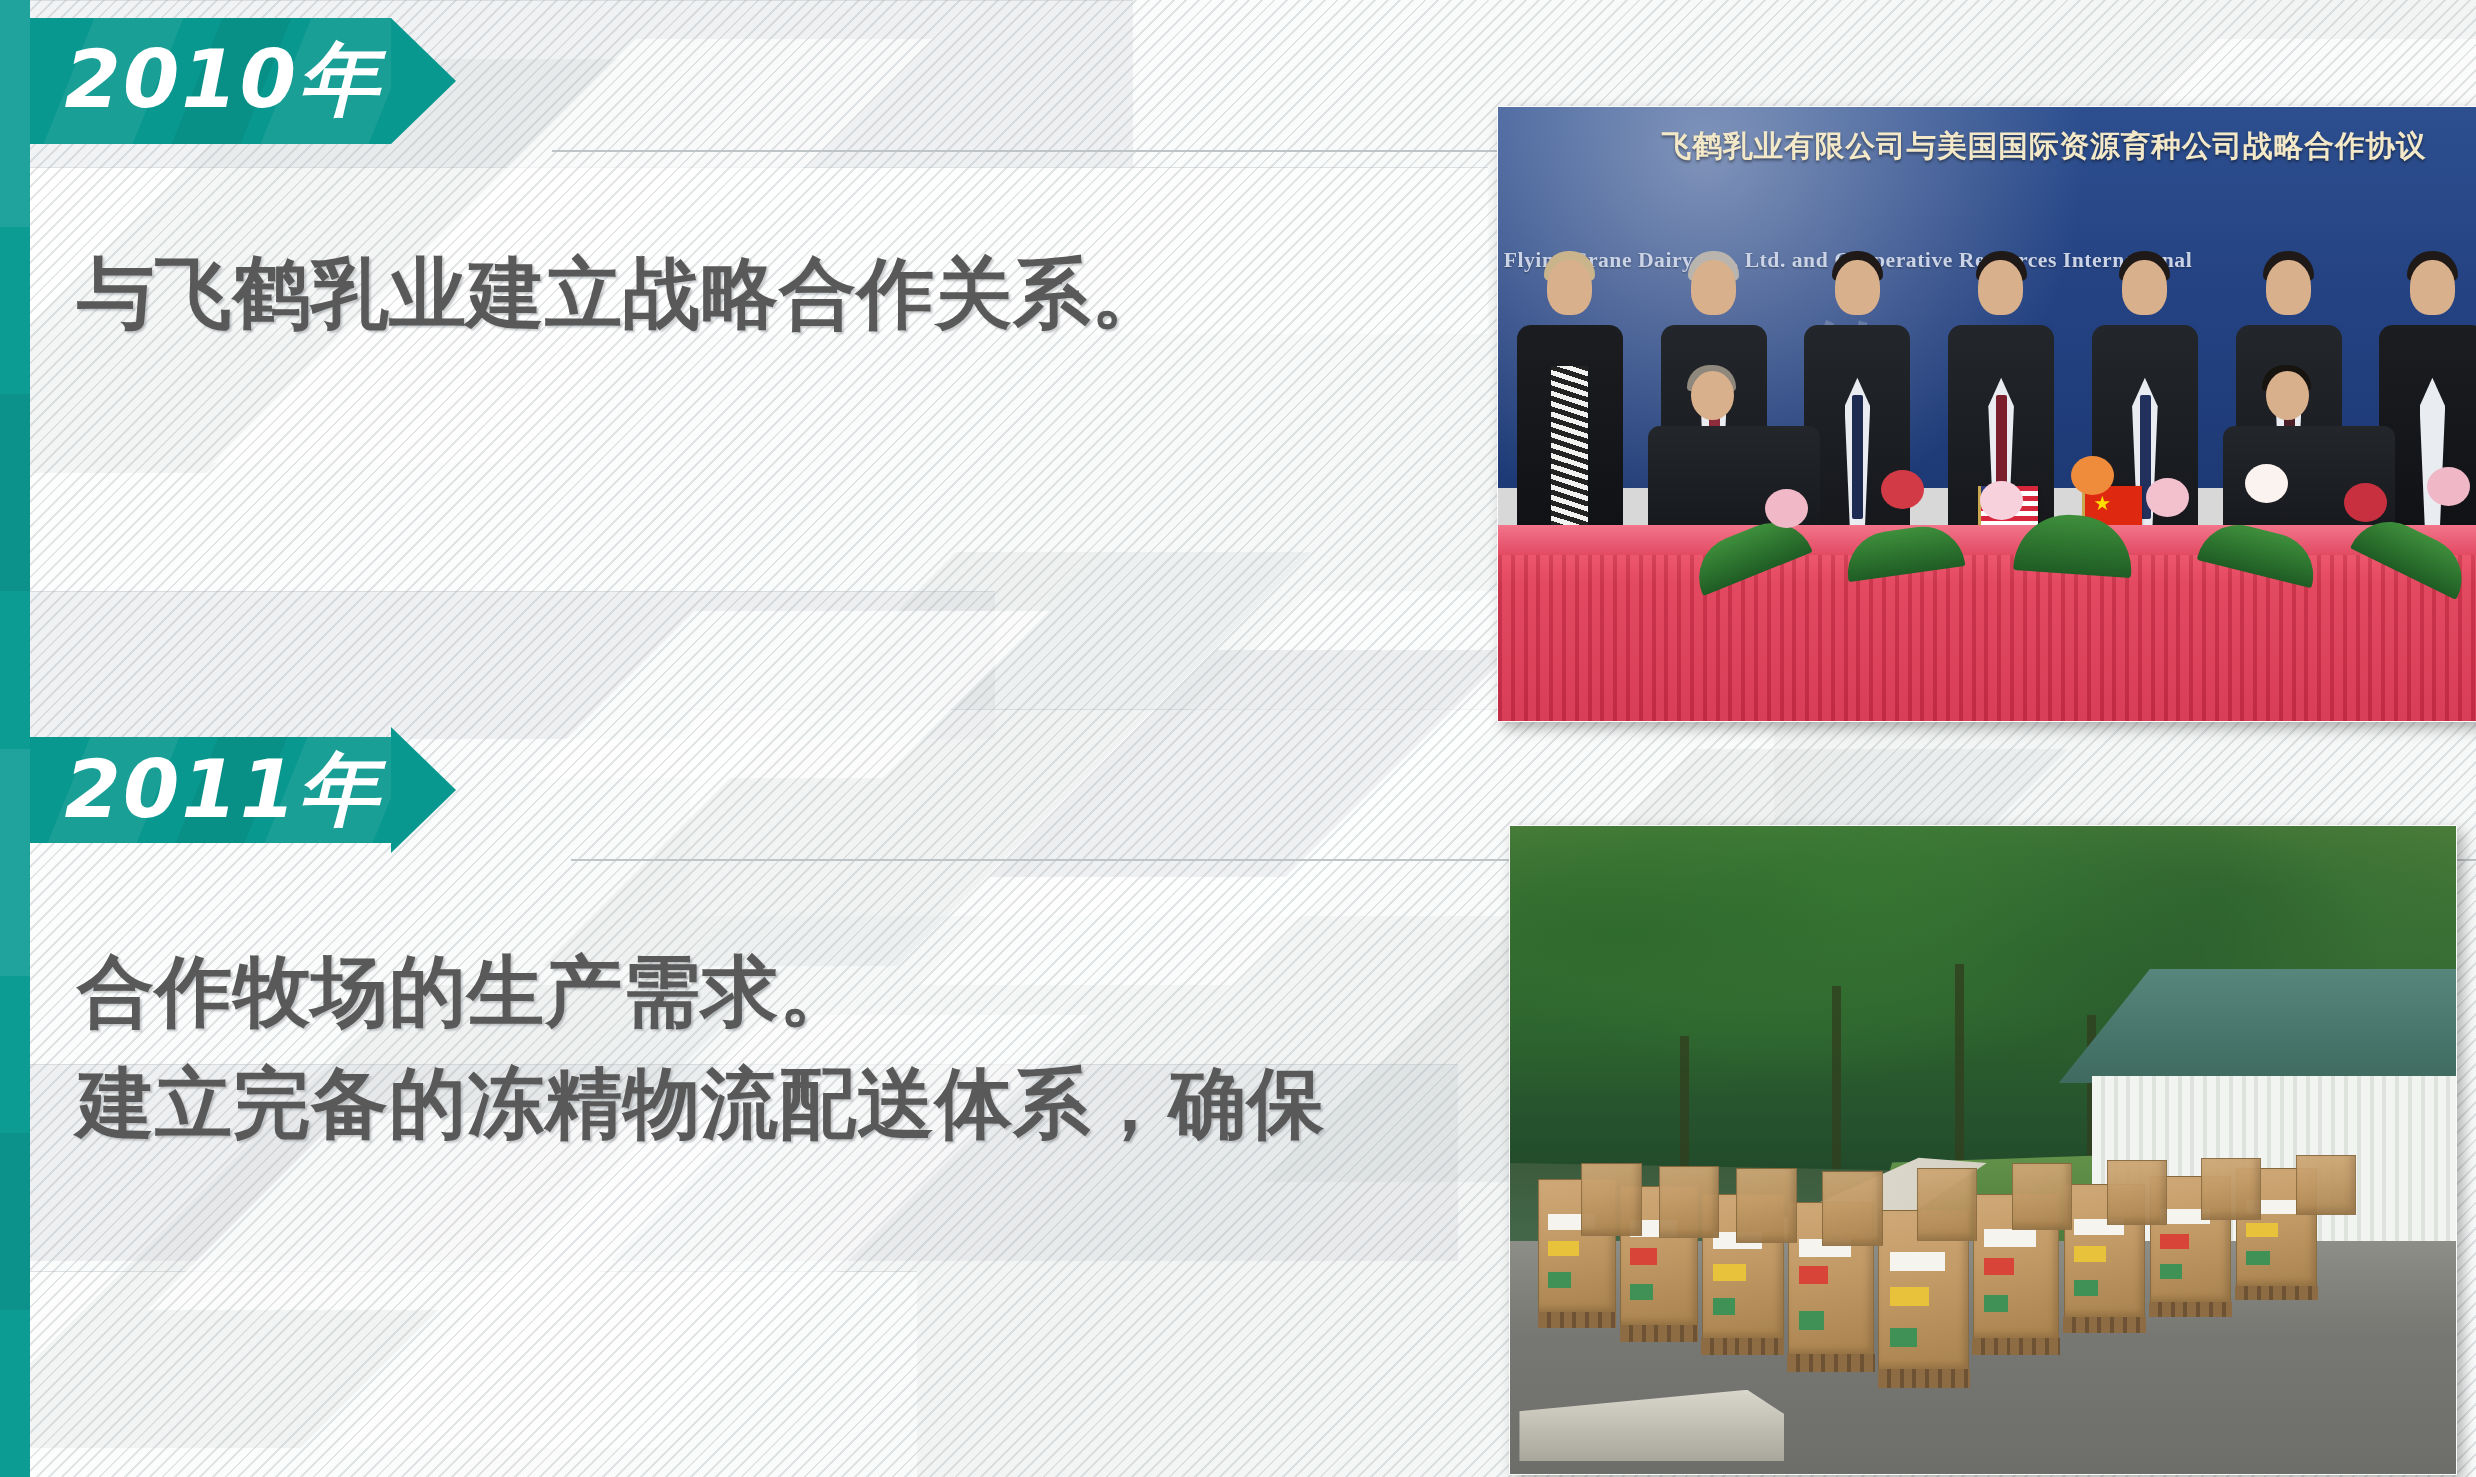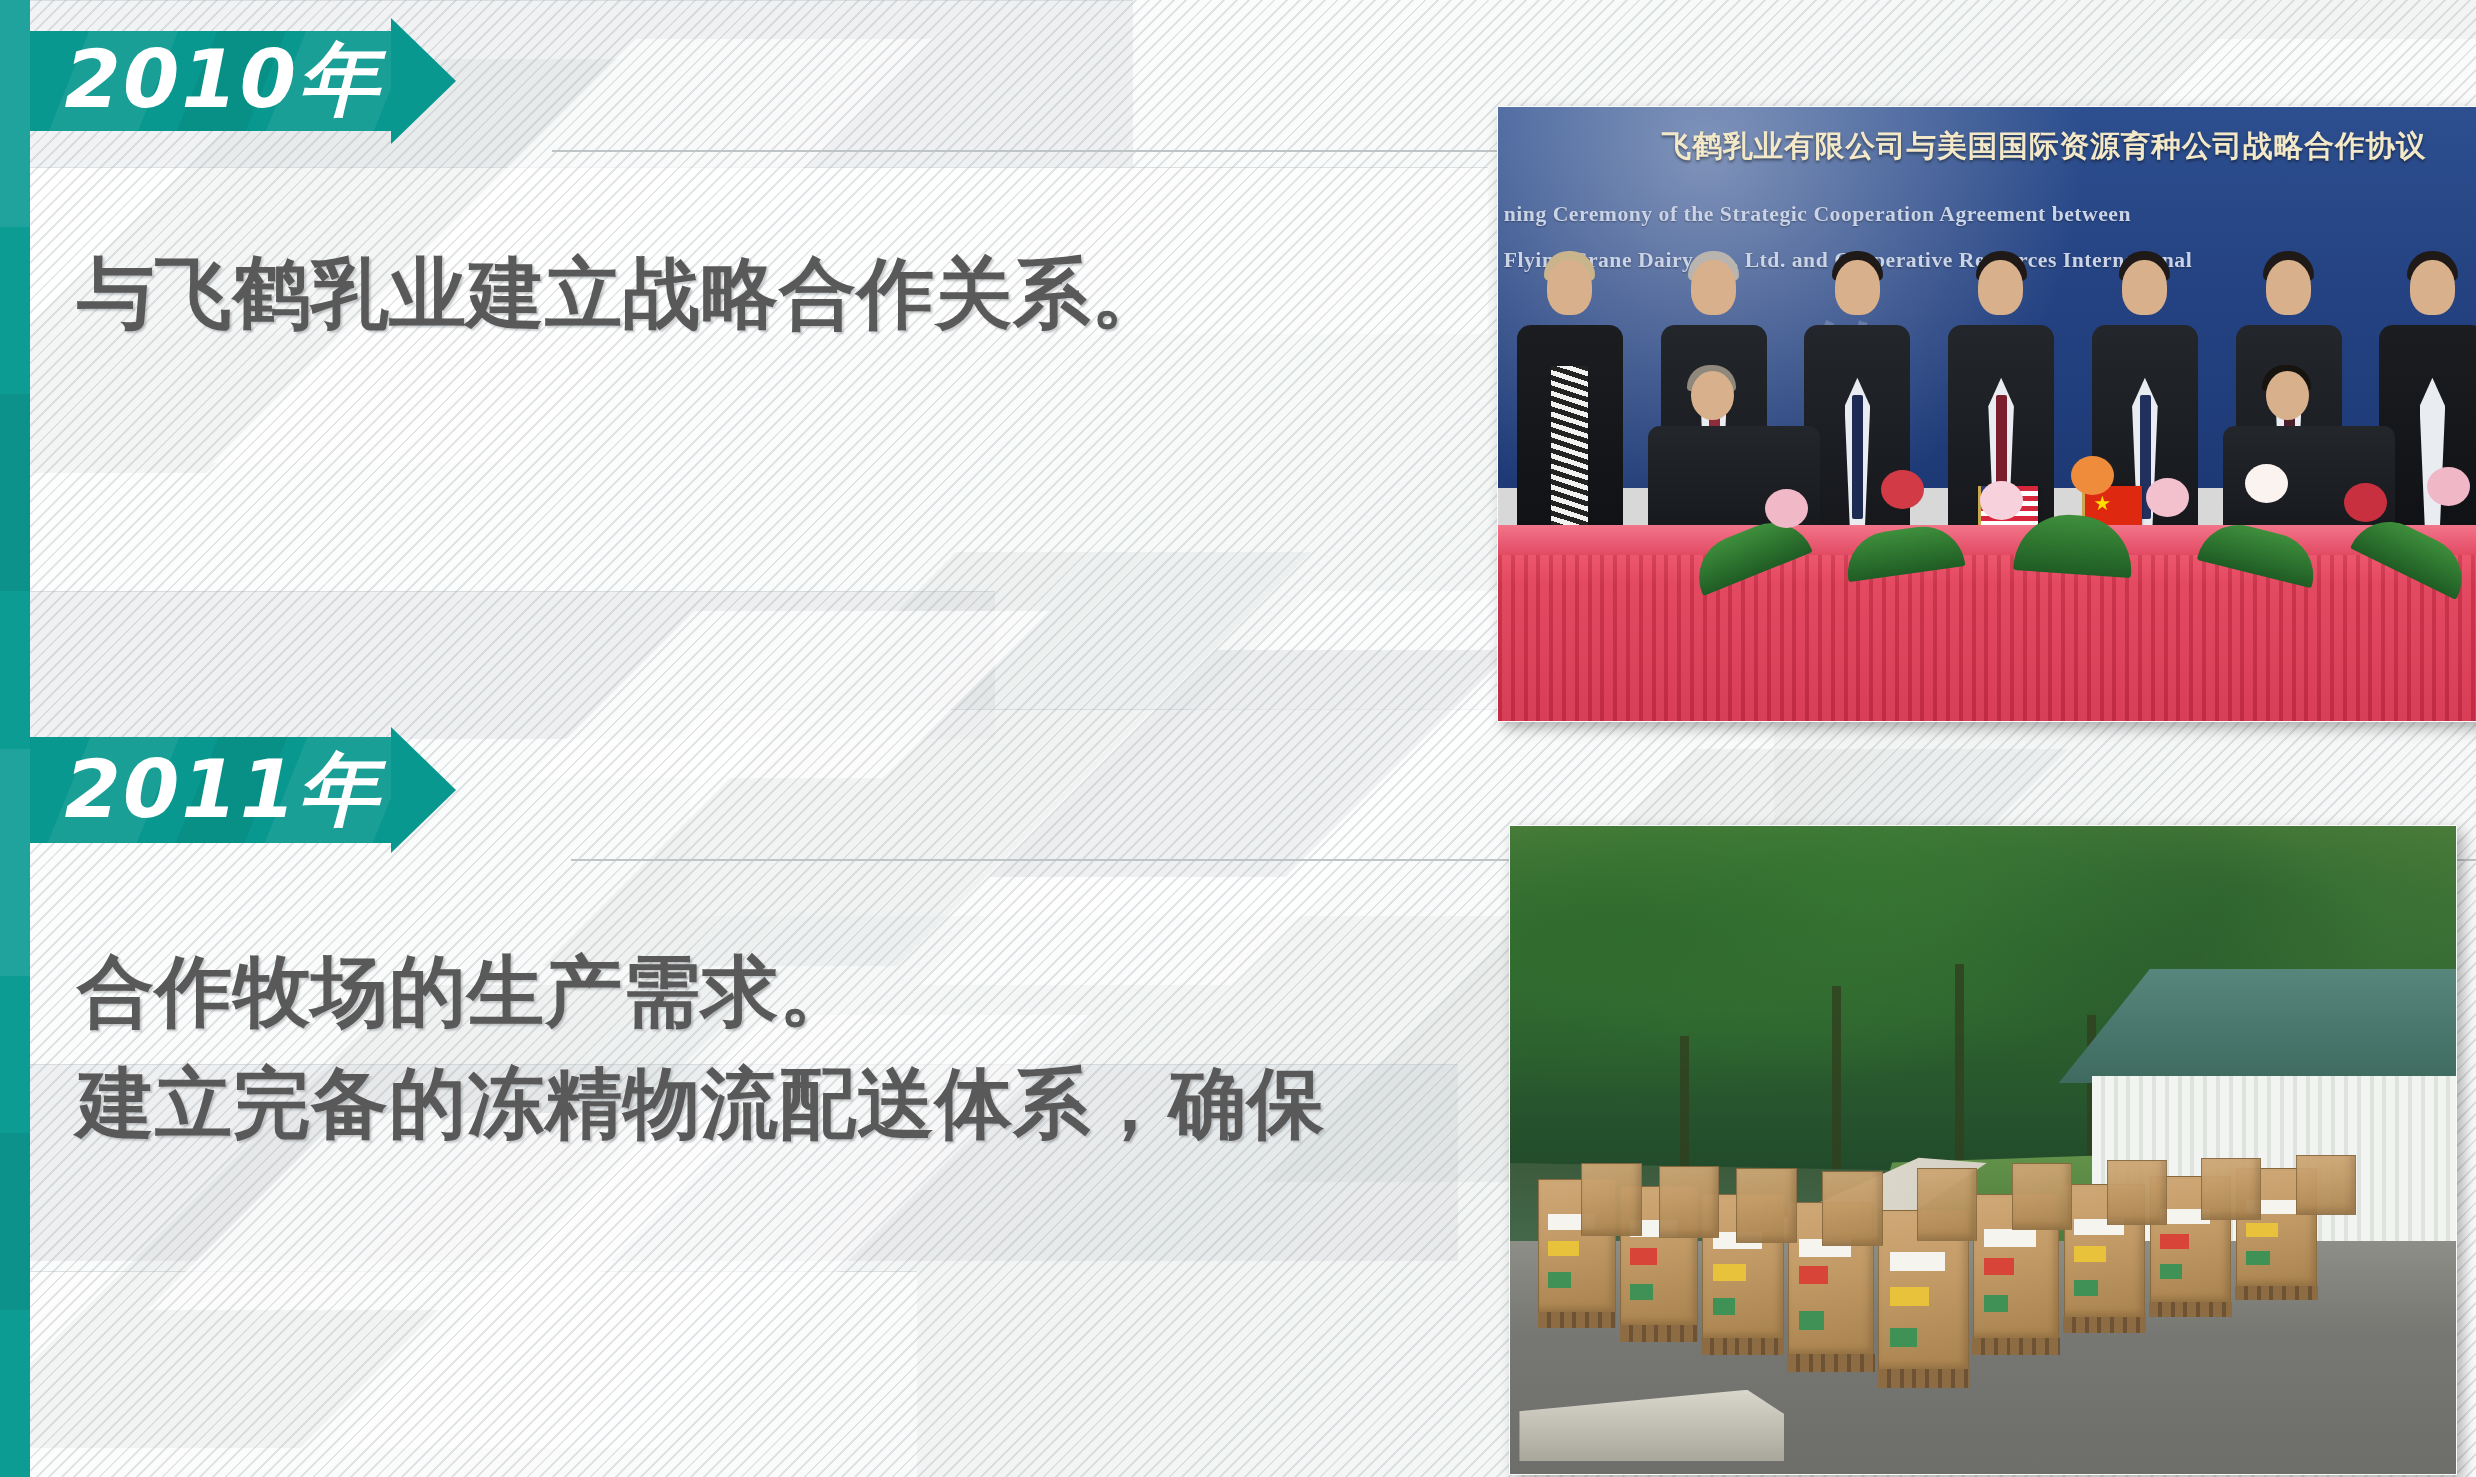--- a/index.html
+++ b/index.html
@@ -362,38 +362,37 @@
     <div class="rail-chevron" style="top:0px;"></div>
     <div class="seg" style="top:394px; height:197px;"></div>
     <div class="rail-chevron" style="top:749px;"></div>
     <div class="seg" style="top:1133px; height:177px;"></div>
   </div>
 
   <div class="rule" style="left:552px; top:150px; width:1925px;"></div>
   <div class="rule" style="left:571px; top:859px; width:1905px;"></div>
 
   <div class="year-banner" style="left:29.6px; top:17.7px; height:126px;">
-    <div class="body" style="height:100px;">
+    <div class="body" style="height:126px;">
       <div class="facet" style="left:39px;  width:89px;"></div>
       <div class="facet d" style="left:167px; width:69px;"></div>
       <div class="facet" style="left:256px; width:108px;"></div>
       <span class="label" style="font-size:81px;">2010年</span>
     </div>
     <div class="tip" style="border-top:63px solid transparent; border-bottom:63px solid transparent; border-left:65px solid #09988f;"></div>
   </div>
 
   <div class="body-text" style="left:77px; top:234px; width:1379px; font-size:77px;">
     <div>与飞鹤乳业建立战略合作关系。</div>
   </div>
 
   <div class="photo" style="left:1497px; top:106px; width:1152px; height:616px;text-align:center;">
     <div class="inner">
       <div class="p1-wall">
         <div class="cnline">飞鹤乳业有限公司与美国国际资源育种公司战略合作协议</div>
-        <div class="enline en1">ning Ceremony of the Strategic Cooperation Agreement between</div>
         <div class="enline en2">Flying Crane Dairy Co., Ltd. and Cooperative Resources International</div>
         <div class="bigch">签</div>
       </div>
       <div class="p1-plant"></div>
 
       <div class="p1-row">
         <div class="person f">
           <div class="hair blond"></div>
           <div class="head"></div>
           <div class="suit"></div>

